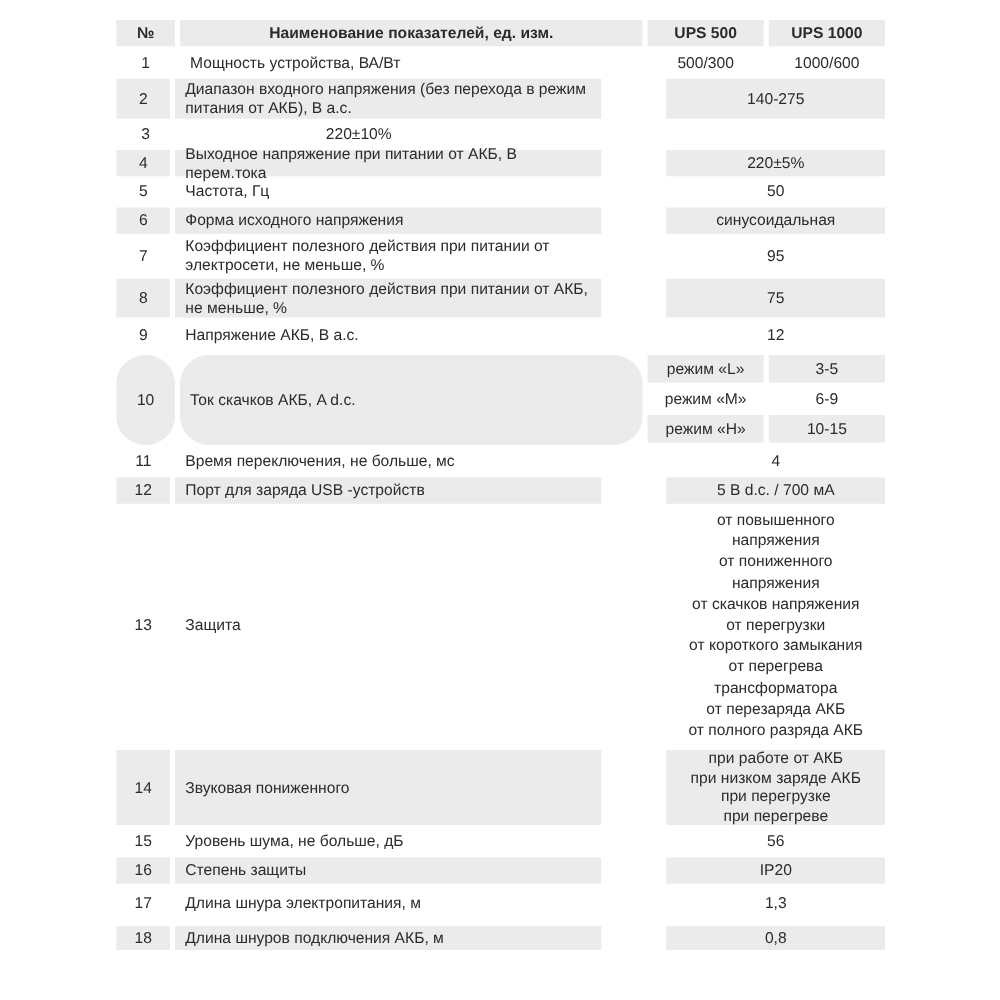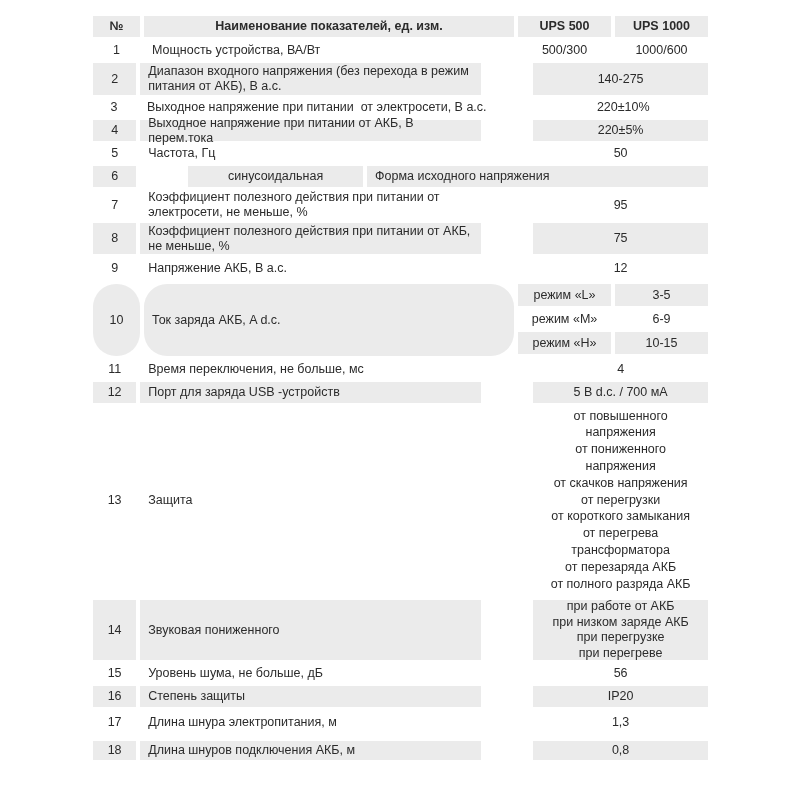--- a/index.html
+++ b/index.html
@@ -43,40 +43,39 @@
   </div>
 
   <div class="row shaded" style="height:32px">
     <div class="cell c-num">2</div>
     <div class="cell c-name">Диапазон входного напряжения (без перехода в режим питания от АКБ), В a.c.</div>
     <div class="cell c-val">140-275</div>
   </div>
 
   <div class="row" style="height:21px">
     <div class="cell c-num">3</div>
-    <div class="cell c-name" style="white-space:pre">Выходное напряжение при питании  от электросети, В a.c.</div>
     <div class="cell c-val">220±10%</div>
   </div>
 
   <div class="row shaded" style="height:21px">
     <div class="cell c-num">4</div>
     <div class="cell c-name">Выходное напряжение при питании от АКБ, В перем.тока</div>
     <div class="cell c-val">220±5%</div>
   </div>
 
   <div class="row" style="height:21px">
     <div class="cell c-num">5</div>
     <div class="cell c-name">Частота, Гц</div>
     <div class="cell c-val">50</div>
   </div>
 
   <div class="row shaded" style="height:21px">
     <div class="cell c-num">6</div>
+    <div class="cell c-name">Форма исходного напряжения</div>
     <div class="cell c-val">синусоидальная</div>
-    <div class="cell c-name">Форма исходного напряжения</div>
   </div>
 
   <div class="row" style="height:32px">
     <div class="cell c-num">7</div>
     <div class="cell c-name">Коэффициент полезного действия при питании от электросети, не меньше, %</div>
     <div class="cell c-val">95</div>
   </div>
 
   <div class="row shaded" style="height:31px">
     <div class="cell c-num">8</div>
@@ -85,21 +84,21 @@
   </div>
 
   <div class="row" style="height:24px">
     <div class="cell c-num">9</div>
     <div class="cell c-name">Напряжение АКБ, В a.c.</div>
     <div class="cell c-val">12</div>
   </div>
 
   <div class="row r10" style="height:72px;margin-top:4px">
     <div class="cell c-num">10</div>
-    <div class="cell c-name">Ток заряда АКБ, A d.c.</div>
+    <div class="cell c-name">Ток скачков АКБ, A d.c.</div>
     <div class="sub">
       <div class="subrow s-shade">
         <div class="cell c-v1">режим «L»</div>
         <div class="cell c-v2">3-5</div>
       </div>
       <div class="subrow s-white">
         <div class="cell c-v1">режим «M»</div>
         <div class="cell c-v2">6-9</div>
       </div>
       <div class="subrow s-shade">

